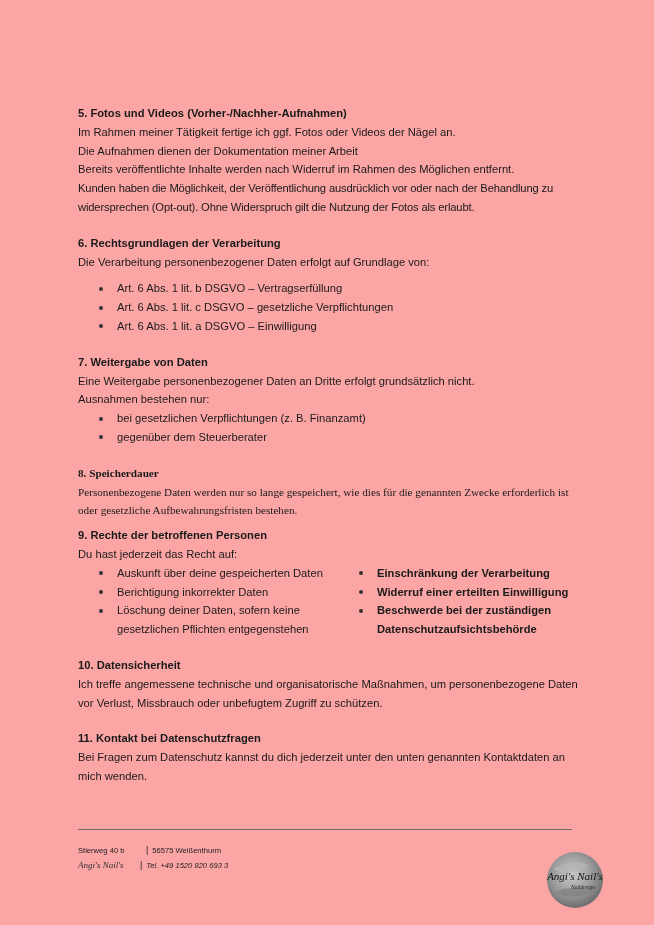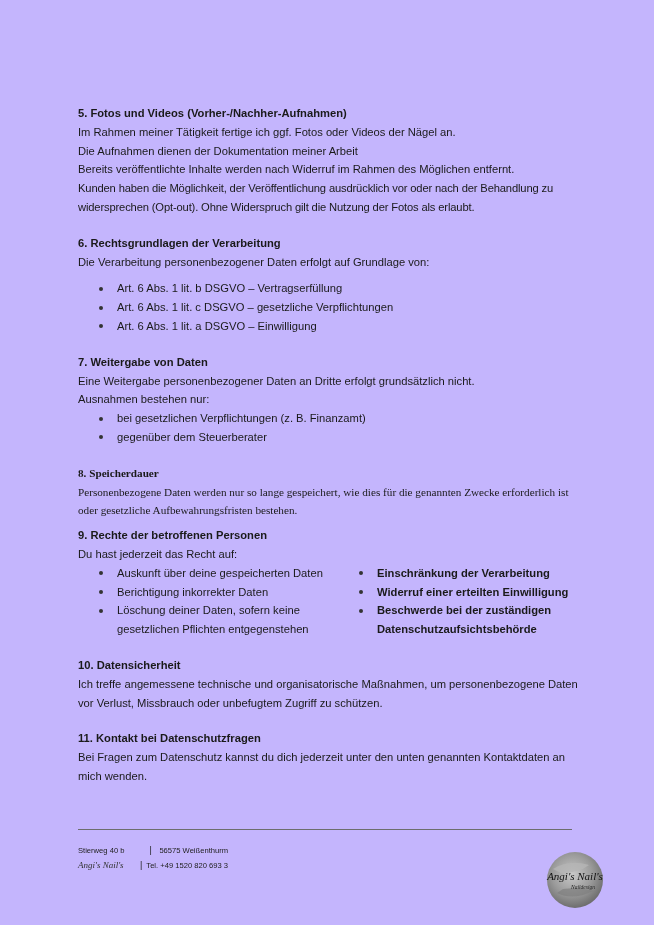--- a/index.html
+++ b/index.html
@@ -1,37 +1,37 @@
 <!DOCTYPE html>
 <html><head>
   <meta charset="utf-8">
   <style>
     html, body { margin: 0; padding: 0; background: #ffffff; }
     body { width: 654px; height: 925px; position: relative; overflow: hidden;
       font-family: "Liberation Sans", "DejaVu Sans", sans-serif; color: #1a1a1a; }
-    .page { position: absolute; left: 0; top: 0; width: 654px; height: 925px; background: #c4b5fd; }
+    .page { position: absolute; left: 0; top: 0; width: 654px; height: 925px; background: #fca5a5; }
     .content { position: absolute; left: 78px; top: 104px; width: 505px; font-size: 11.2px; line-height: 18.8px; }
     .h { font-weight: bold; margin: 0; }
     .p { margin: 0; }
     .sec { margin-bottom: 17px; }
     .sec-tight { margin-bottom: 6px; font-family: Liberation Serif, serif; }
     ul.bl { list-style: none; margin: 0; padding: 0 0 0 21px; }
     ul.bl li { position: relative; padding-left: 18px; margin: 0; }
     ul.bl li::before { content: ""; position: absolute; left: 0; top: 7.5px; width: 4px; height: 4px; border-radius: 50%; background: #333; }
     .gap { height: 8px; }
     .two-col { display: flex; gap: 8px; }
     .two-col .col1 { width: 273px; }
     .two-col .col1 ul.bl, .two-col .col2 ul.bl { padding-left: 21px; }
     .two-col .col2 ul.bl { padding-left: 0; font-weight: bold; }
     .footer-line { position: absolute; left: 78px; top: 829px; width: 494px; height: 0; border-top: 1.2px solid #6d6d6d; }
     .footer { position: absolute; left: 78px; top: 843px; font-size: 7.6px; line-height: 15px; color: #222; }
-    .footer .row { display: flex; align-items: center; white-space: nowrap; justify-content: space-between; }
+    .footer .row { display: flex; align-items: center; white-space: nowrap; }
     .footer .c1 { width: 62px; }
     .footer .sep { margin: 0 4px 0 6px; font-size: 9px; }
-    .footer .tel { }
+    .footer .tel { font-style: italic; }
     .footer .script { font-family: "Liberation Serif", "DejaVu Serif", serif; font-style: italic; font-size: 9px; color: #333; width: 60px; }
     .logo { position: absolute; left: 539px; top: 847px; width: 72px; height: 66px; }
   </style>
 </head>
 <body>
 
 <div class="page">
   <div class="content">
 
     <div class="sec">

